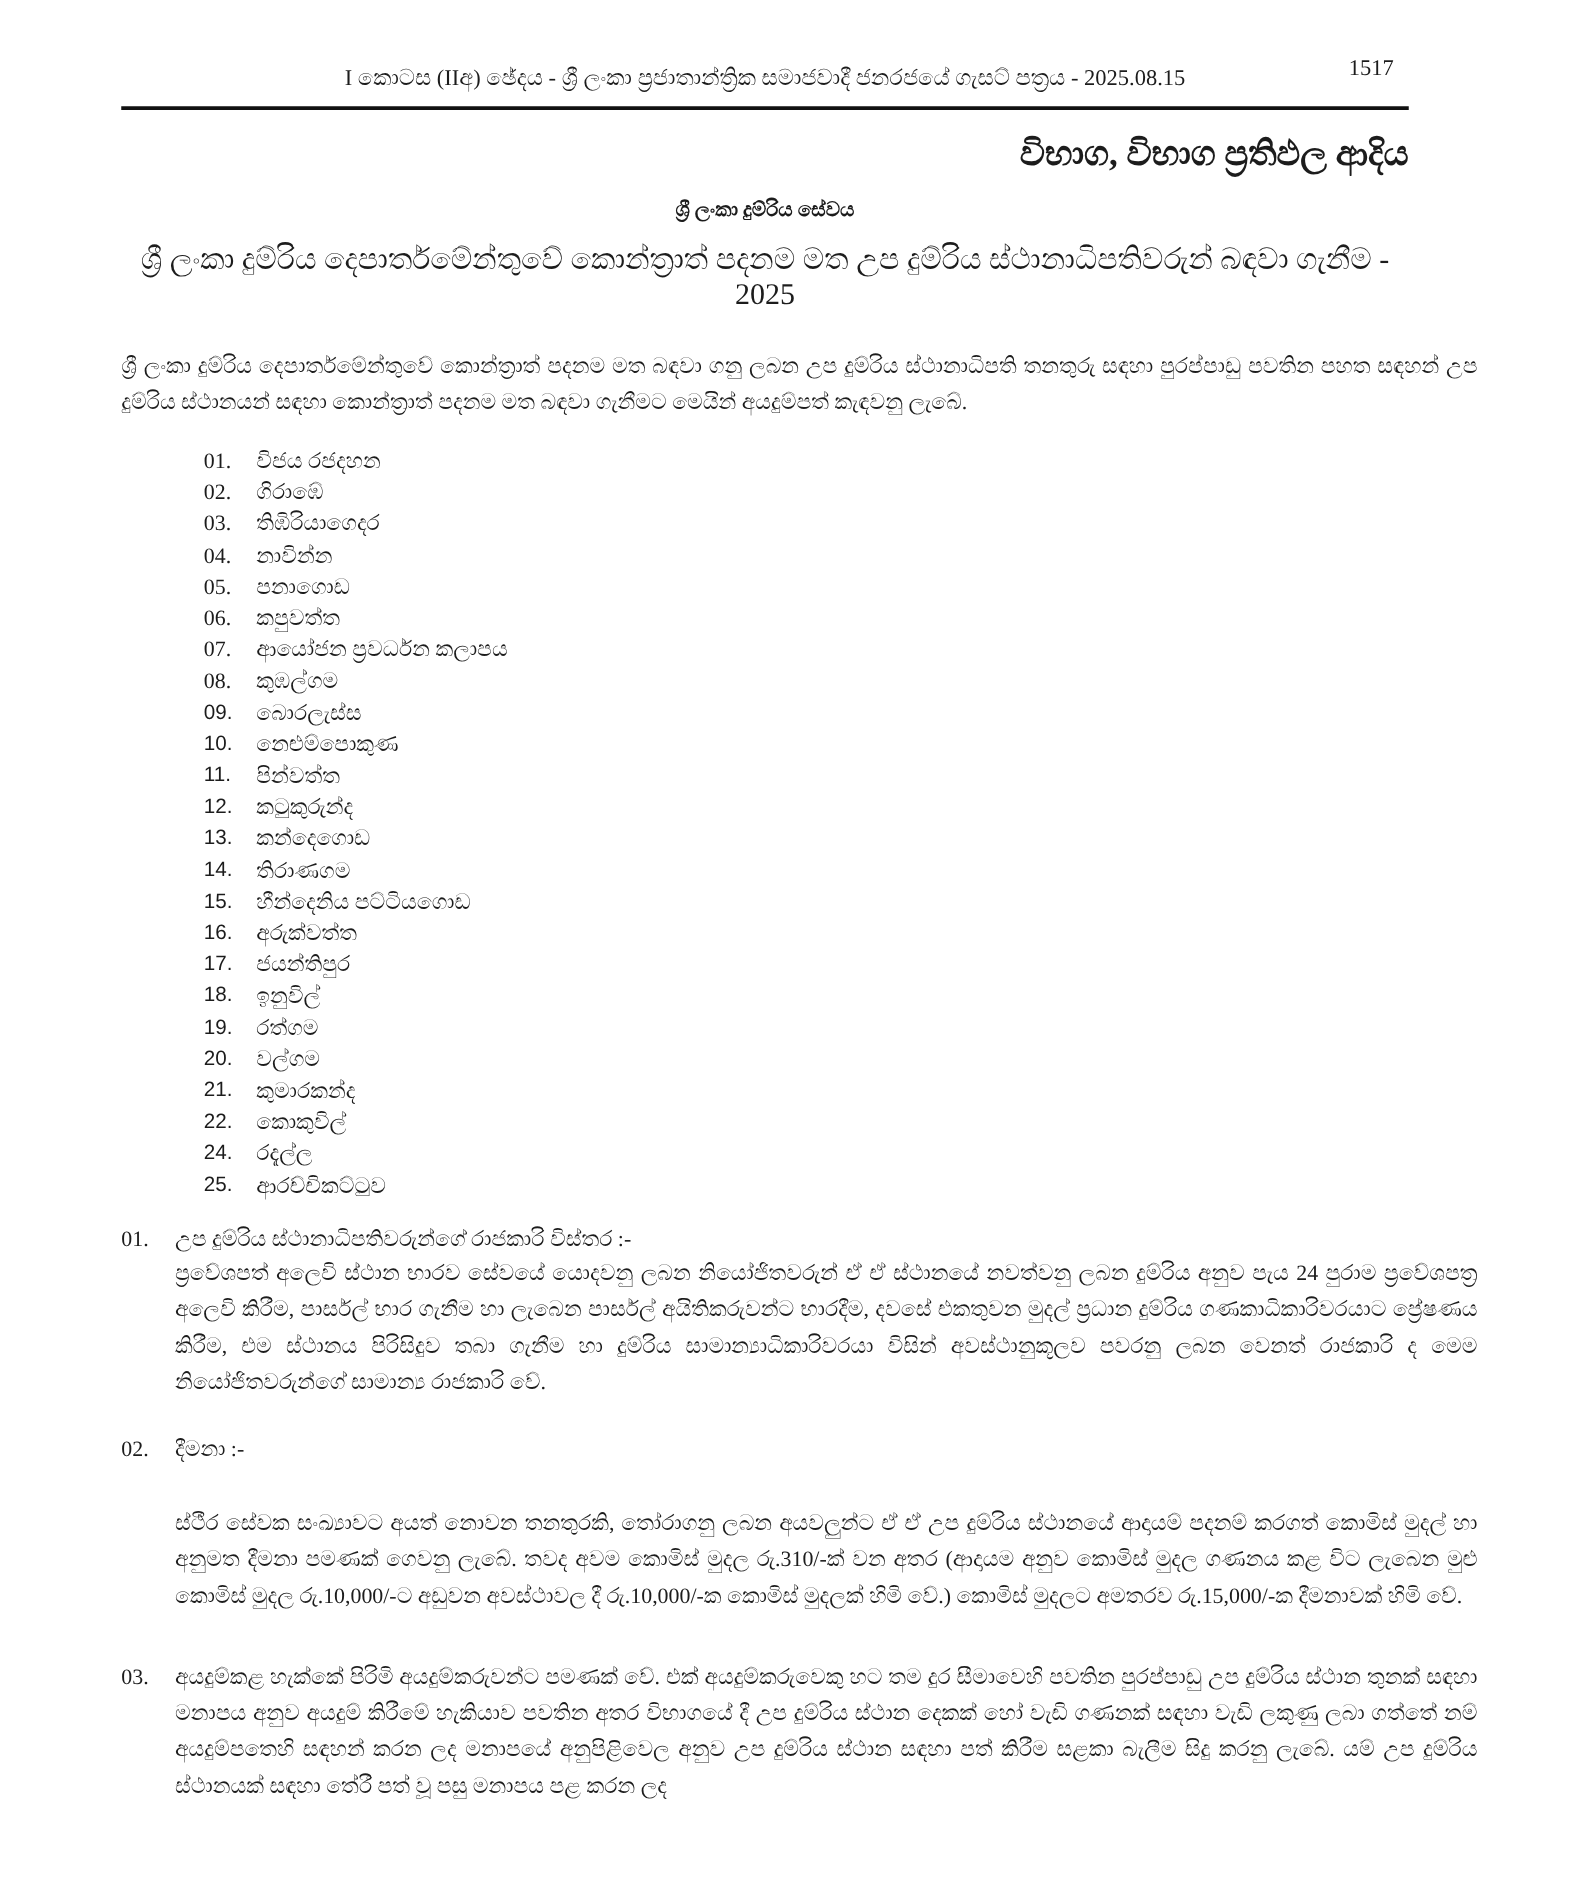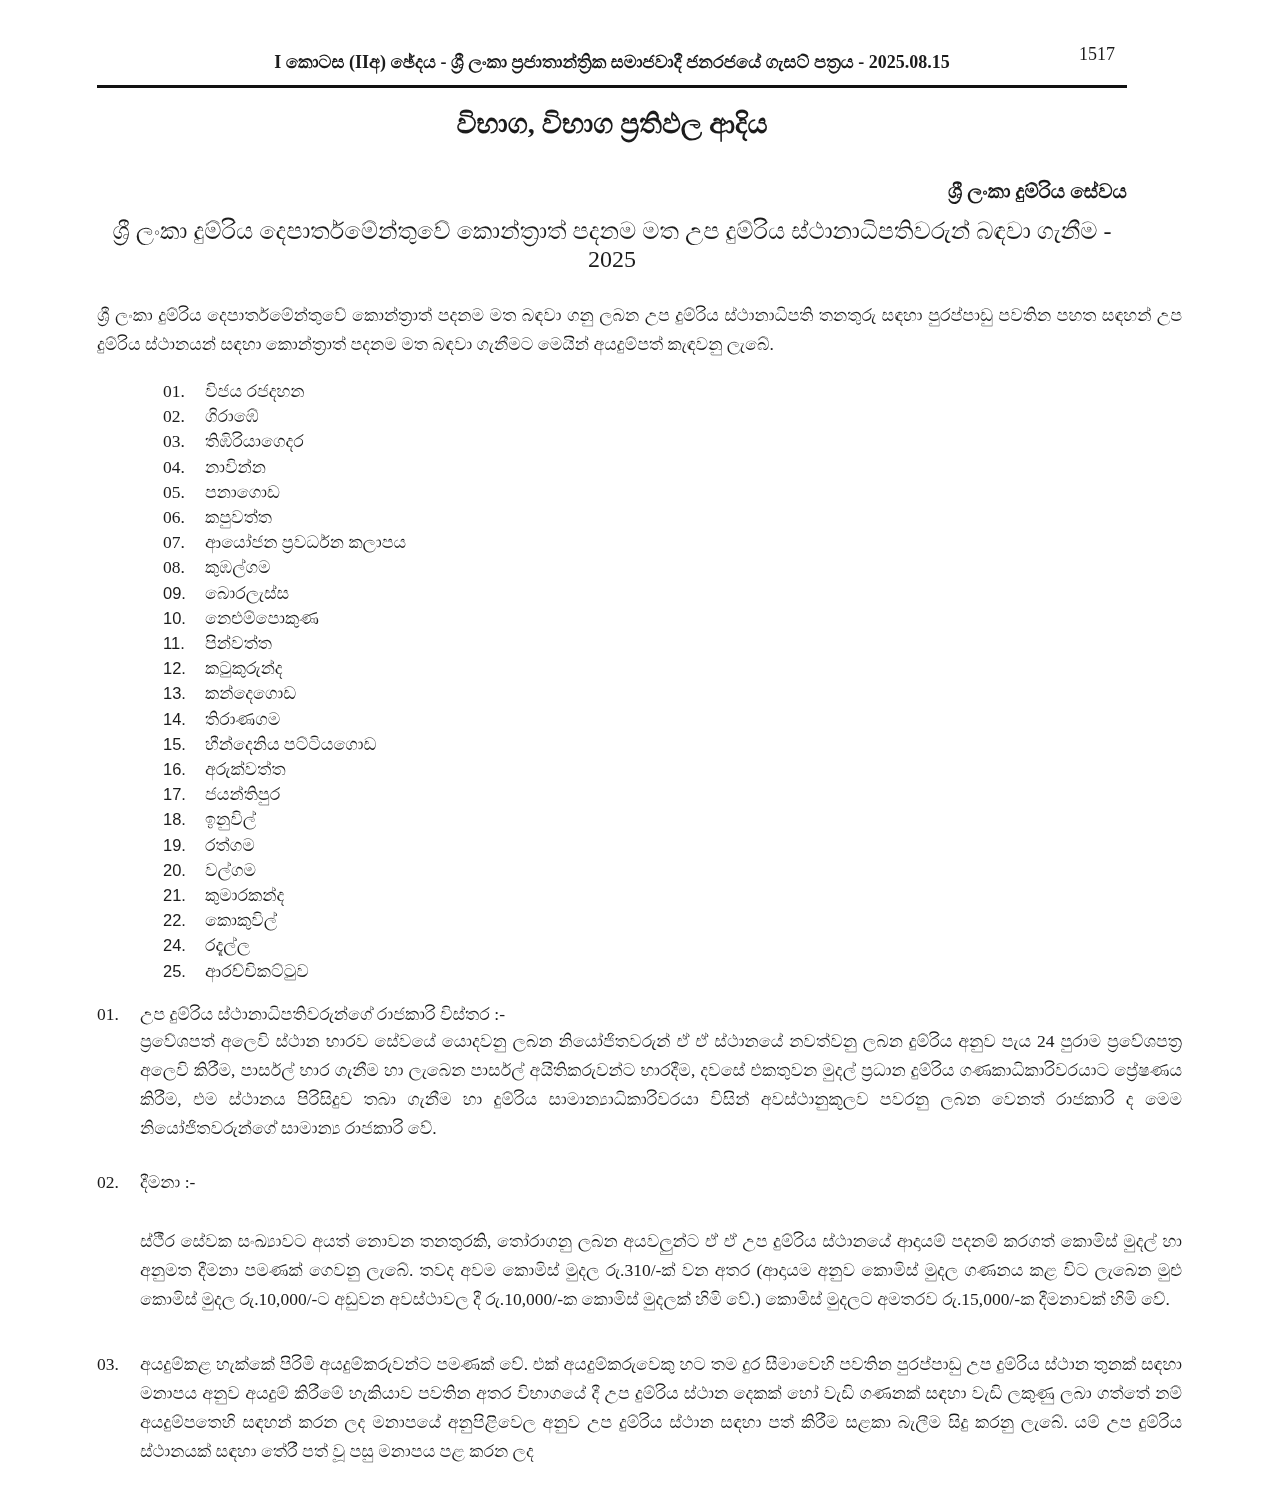--- a/index.html
+++ b/index.html
@@ -26,46 +26,46 @@
 
   
   .head-block {
     position: relative;
     width: 1030px;
     padding-bottom: 11px;
     border-bottom: 3px solid #111111;
   }
   .head-line {
     text-align: center;
-    font-weight: bold;
+    font-weight: normal;
     font-size: 18px;
     line-height: 24px;
   }
   .page-number {
     position: absolute;
     right: 12px;
     top: -6px;
     font-weight: normal;
     font-size: 18px;
   }
 
   
   .doc-title {
     margin-top: 17px;
-    text-align: center;
+    text-align: right;
     font-weight: bold;
     font-size: 28px;
     line-height: 38px;
     width: 1030px;
   }
   .service-title {
-    margin-top: 36px;
-    text-align: right;
+    margin-top: 13px;
+    text-align: center;
     font-weight: bold;
-    font-size: 20px;
+    font-size: 16px;
     line-height: 25px;
     width: 1030px;
   }
   .notice-title {
     margin-top: 13px;
     text-align: center;
     font-size: 24px;
     line-height: 28px;
     width: 1030px;
   }

